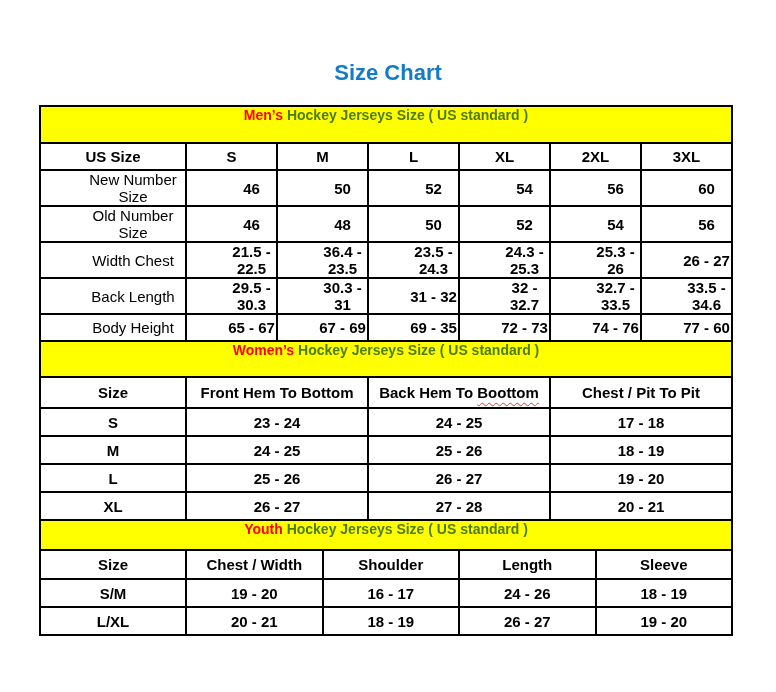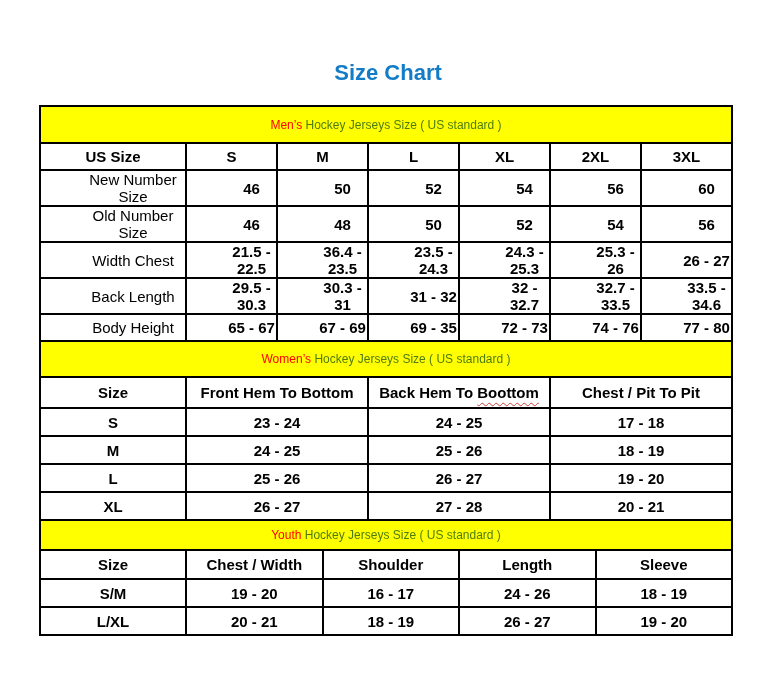--- a/index.html
+++ b/index.html
@@ -20,25 +20,24 @@
     color: var(--title-blue, #137cc6);
   }
   .chart {
     width: 694px;
     margin: 19px 0 0 39px;
   }
   .block + .block { margin-top: -2px; }
   .caption {
     display: flex;
     justify-content: center;
-    align-items: center;
     background: var(--caption-yellow, #ffff00);
     border: 2px solid var(--border-black, #000000);
-    font-weight: normal;
-    font-size: 12px;
+    font-weight: bold;
+    font-size: 14px;
     white-space: pre;
   }
   .caption .cap-hl { color: var(--caption-red, #ff0000); }
   .caption .cap-rest { color: #4d7c0f; }
   .caption.mens   { height: 35px; }
   .caption.womens { height: 34px; }
   .caption.youth  { height: 28px; }
   table.sizes {
     border-collapse: collapse;
     table-layout: fixed;
@@ -134,21 +133,21 @@
               <td>32.7 - 33.5</td>
               <td>33.5 - 34.6</td>
             </tr>
             <tr>
               <th>Body Height</th>
               <td>65 - 67</td>
               <td>67 - 69</td>
               <td>69 - 35</td>
               <td>72 - 73</td>
               <td>74 - 76</td>
-              <td>77 - 80</td>
+              <td>77 - 60</td>
             </tr>
           </tbody>
         </table>
     </section>
 
     <section class="block">
       <div class="caption womens">
         <span class="cap-hl">Women’s</span>
         <span class="cap-rest"> Hockey Jerseys Size ( US standard )</span>
       </div>

